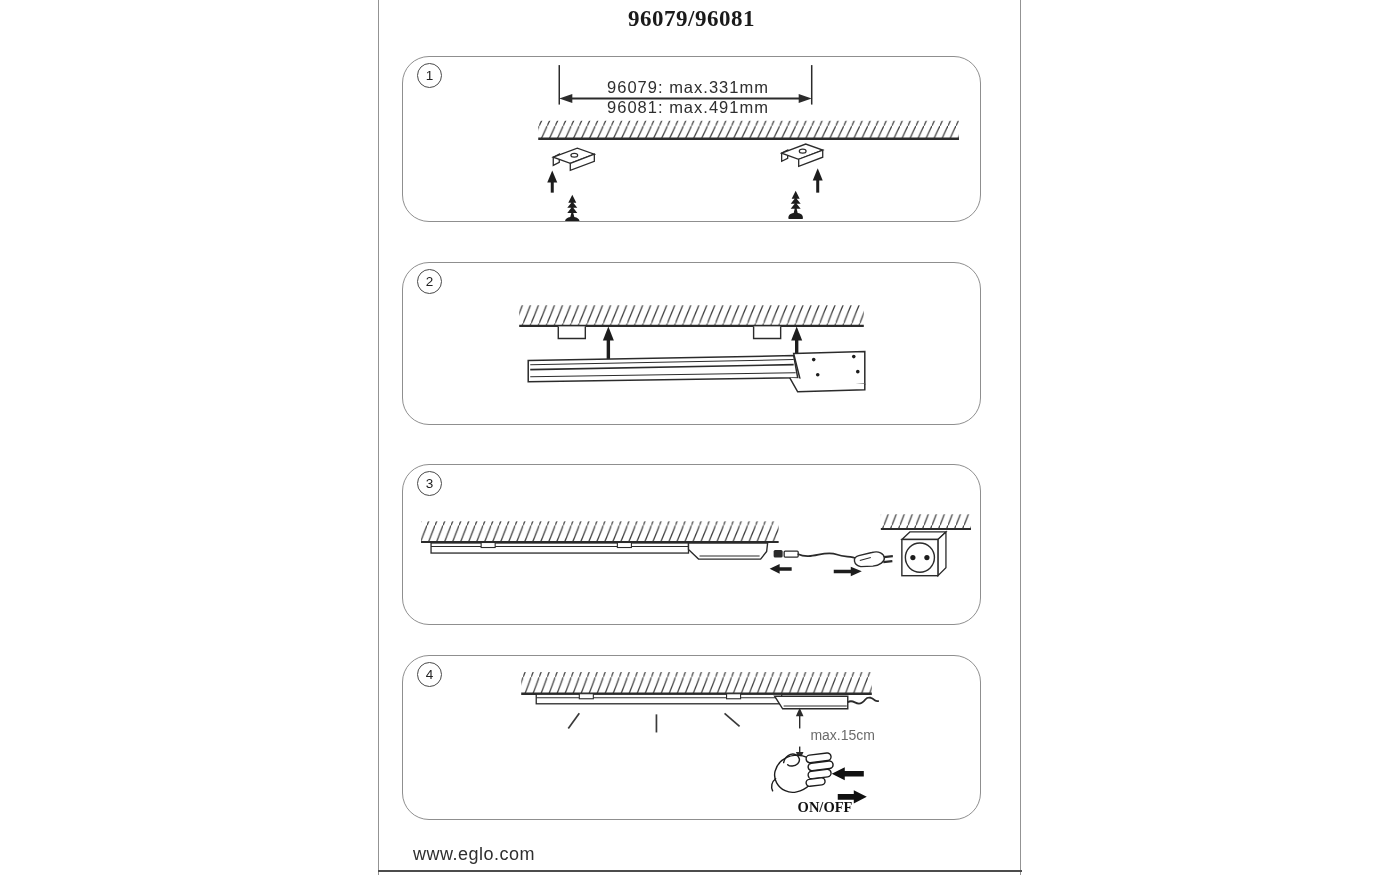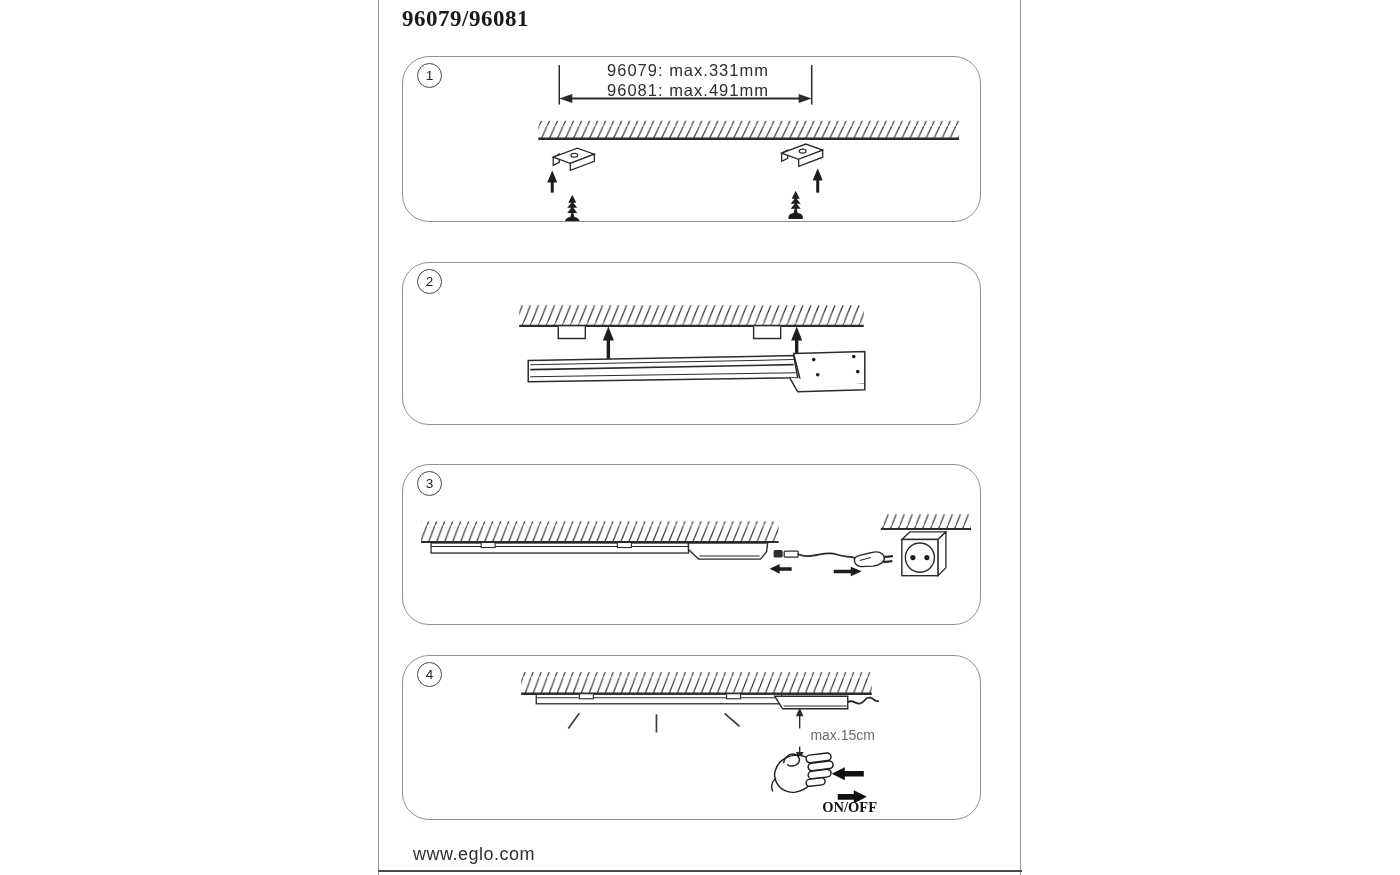--- a/index.html
+++ b/index.html
@@ -1,34 +1,34 @@
 <!DOCTYPE html>
 <html><head>
 <meta charset="utf-8">
 <style>
   html,body{margin:0;padding:0;background:#ffffff;}
   body{width:1400px;height:875px;position:relative;font-family:"Liberation Sans",sans-serif;color:#1d1d1d;overflow:hidden;}
   .edge{position:absolute;top:0;width:1.4px;height:875px;background:#939393;}
   .edge.left{left:378px;}
   .edge.right{left:1020px;}
   .bottom-rule{position:absolute;left:378px;top:870px;width:644px;height:2px;background:#4c4c4c;}
-  .doc-title{position:absolute;left:402px;top:6px;width:579px;
+  .doc-title{position:absolute;left:402px;top:6px;width:579px;text-align:center;
     font-family:"Liberation Serif",serif;font-weight:bold;font-size:23px;letter-spacing:0.5px;color:#1a1a1a;}
   .panel{position:absolute;left:402px;width:579px;border:1.5px solid #8f8f8f;border-radius:27px;background:#fff;box-sizing:border-box;}
   .p1{top:56px;height:166px;}
   .p2{top:262px;height:163px;}
   .p3{top:464px;height:161px;}
   .p4{top:655px;height:165px;}
   .art{position:absolute;left:0;top:0;width:100%;height:100%;}
   .step-circle{position:absolute;left:14px;top:6px;width:23px;height:23px;border:1.5px solid #4a4a4a;border-radius:50%;
     text-align:center;line-height:23px;font-size:13.5px;color:#222;background:#fff;}
-  .dim-text{position:absolute;left:160px;top:3px;width:250px;text-align:center;
+  .dim-text{position:absolute;left:160px;top:20px;width:250px;text-align:center;
     font-size:16.5px;letter-spacing:1px;line-height:20px;color:#2e2e2e;}
   .dist-label{position:absolute;left:320px;top:71px;width:152px;text-align:right;font-size:14px;color:#6b6b6b;}
-  .onoff-label{position:absolute;left:370px;top:143px;width:104px;text-align:right;
+  .onoff-label{position:absolute;left:370px;top:143px;width:104px;text-align:center;
     font-family:"Liberation Serif",serif;font-weight:bold;font-size:14.5px;color:#111;}
   .footer-url{position:absolute;left:413px;top:844px;font-size:18px;color:#2f2f2f;letter-spacing:0.5px;}
 </style>
 </head>
 <body>
 
 <div class="edge left"></div>
 <div class="edge right"></div>
 <div class="bottom-rule"></div>
 

